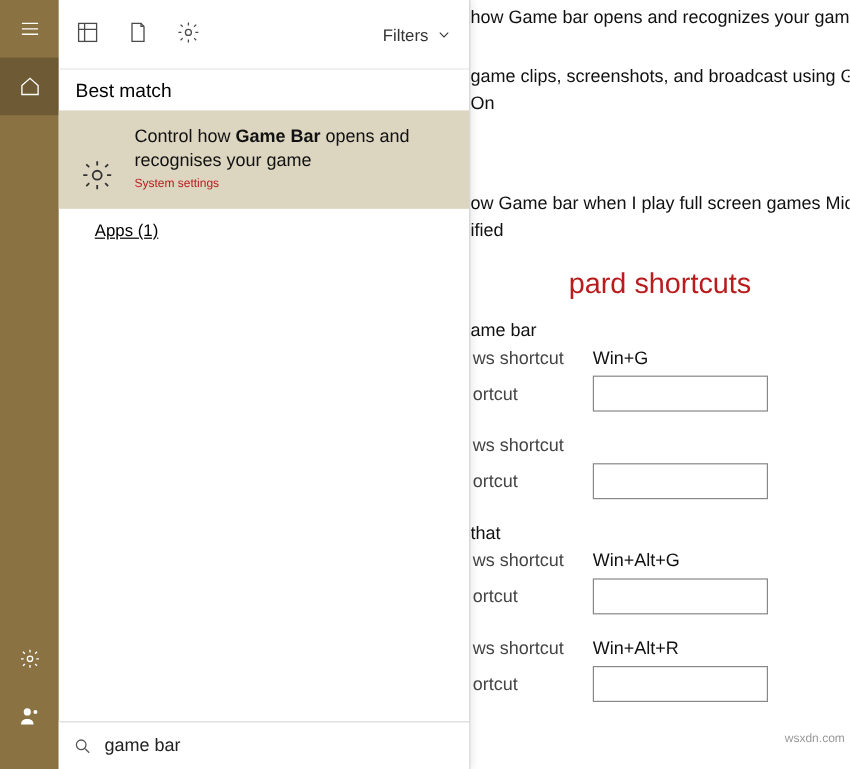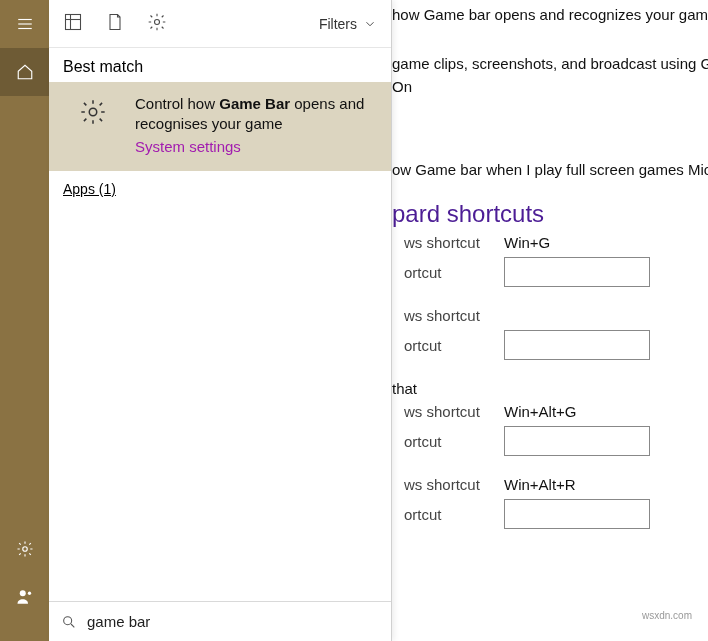--- a/index.html
+++ b/index.html
@@ -37,21 +37,21 @@
       position: absolute;
       left: 49px; top: 0;
       width: 343px; height: 641px;
       background: #fff;
       border-right: 1px solid #d0d0d0;
       box-shadow: 2px 0 6px rgba(0,0,0,0.08);
       display: flex;
       flex-direction: column;
     }
     .panel-top {
-      height: 48px;
+      height: 58px;
       display: flex;
       align-items: center;
       padding: 0 14px;
       gap: 22px;
       border-bottom: 1px solid #e6e6e6;
     }
     .top-icon { width: 20px; height: 20px; stroke: #4a4a4a; fill: none; stroke-width: 1.3; }
     .filters {
       margin-left: auto;
       display: flex; align-items: center; gap: 6px;
@@ -59,31 +59,31 @@
     }
     .chev { width: 14px; height: 14px; stroke: #333; fill: none; stroke-width: 1.5; }
 
     .section-header {
       font-size: 16px;
       padding: 10px 14px 6px 14px;
       color: #000;
     }
     .result {
       display: flex;
-      align-items: flex-start;
-      gap: 28px;
-      padding: 12px 14px 14px 30px;
+      align-items: flex-end;
+      gap: 17px;
+      padding: 12px 14px 14px 18px;
     }
     .result.best { background: #dcd5c0; }
     .result-icon { width: 28px; height: 28px; margin-top: 4px; stroke: #333; fill: none; stroke-width: 1.3; flex-shrink: 0; }
     .result-text { display: flex; flex-direction: column; line-height: 1.35; }
     .result-title { font-size: 15px; color: #111; }
     .result-title b { font-weight: 600; }
-    .result-sub { font-size: 15px; color: #a21caf; margin-top: 2px; }
-    .apps-header { padding: 10px 14px; font-size: 14px; color: #000; text-decoration: underline; }
+    .result-sub { font-size: 10px; color: #b91c1c; margin-top: 2px; }
+    .apps-header { padding: 10px 30px; font-size: 14px; color: #000; text-decoration: underline; }
 
     .search-box {
       margin-top: auto;
       height: 40px;
       border-top: 1px solid #d9d9d9;
       background: #fff;
       display: flex; align-items: center;
       padding: 0 12px;
       gap: 10px;
     }
@@ -98,52 +98,54 @@
 
     .content-area {
       position: absolute;
       left: 392px; top: 0; right: 0; bottom: 0;
       padding-top: 6px;
       color: #111;
       font-size: 15px;
       overflow: hidden;
     }
     .content-area .line { margin-bottom: 6px; white-space: nowrap; }
-    .section-title { font-size: 24px; font-weight: 400; margin: 22px 0 6px 0; color: #4c1d95; }
+    .section-title { font-size: 24px; font-weight: 400; margin: 22px 0 16px 0; color: #b91c1c; text-align: center; }
     .shortcut-group { margin-bottom: 20px; }
-    .shortcut-row { display: flex; align-items: center; margin: 6px 12px; }
+    .shortcut-row { display: flex; align-items: center; margin: 6px 2px; }
     .shortcut-row .lab { color: #444; width: 100px; white-space: nowrap; }
     .shortcut-row .val { white-space: nowrap; }
     .shortcut-input {
       width: 146px; height: 30px;
       border: 1px solid #888;
       background: #fff;
       margin-left: 0;
     }
     .watermark {
-      position: absolute; right: 16px; bottom: 20px;
+      position: absolute; right: 4px; bottom: 20px;
       font-size: 10px; color: #999;
     }
   </style>
 </head>
 <body>
 
 <div class="content-area">
   <div class="line">how Game bar opens and recognizes your gam</div>
   <div style="height:26px"></div>
   <div class="line">game clips, screenshots, and broadcast using Ga</div>
   <div class="line">On</div>
   <div style="height:30px"></div>
   <div style="height:30px"></div>
   <div class="line">ow Game bar when I play full screen games Micr</div>
+  <div class="line">ified</div>
 
   <div class="section-title">pard shortcuts</div>
 
   <div id="shortcut-groups">
       <div class="shortcut-group">
+        <div class="line">ame bar</div>
         <div class="shortcut-row">
           <span class="lab">ws shortcut</span>
           <span class="val">Win+G</span>
         </div>
         <div class="shortcut-row">
           <span class="lab">ortcut</span>
           <div class="shortcut-input"></div>
         </div>
       </div>
       <div class="shortcut-group">

